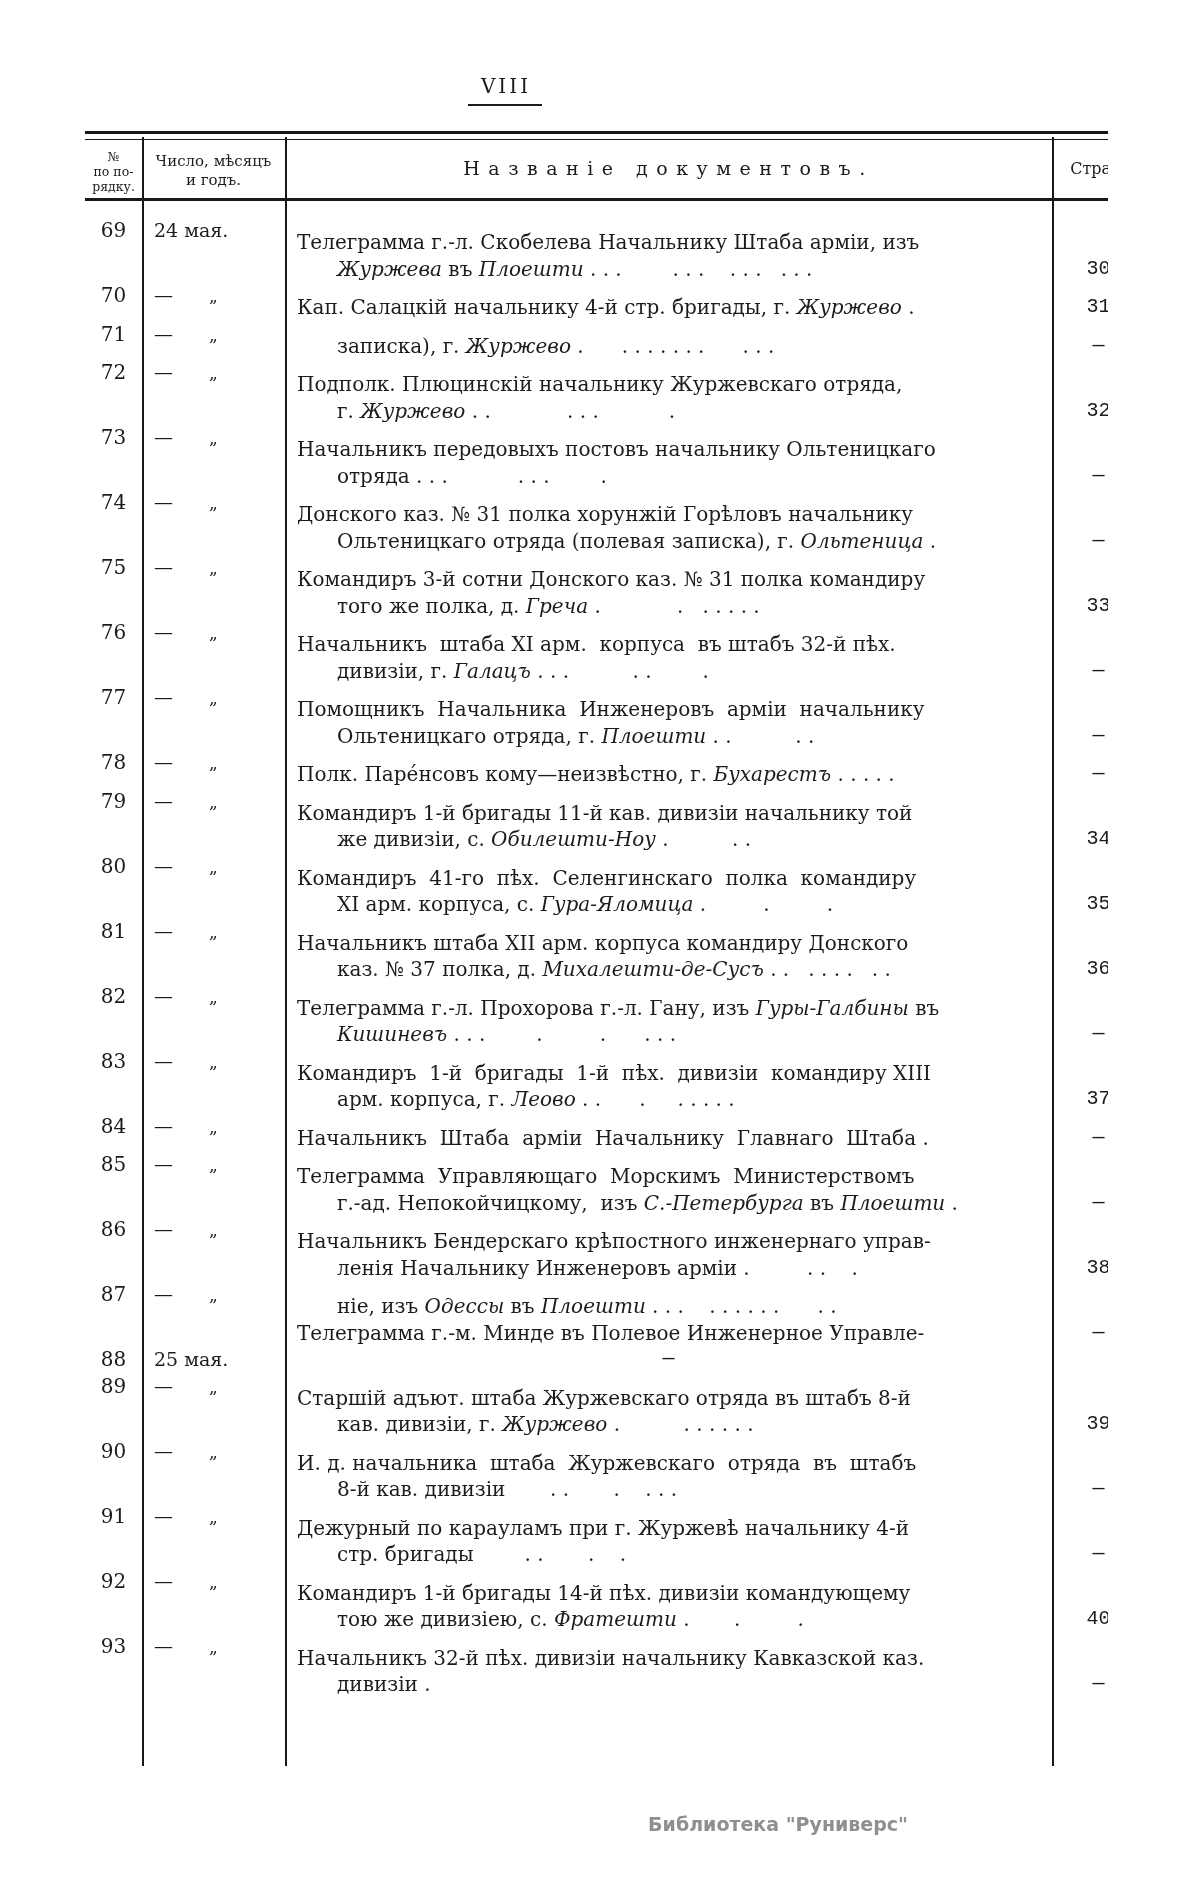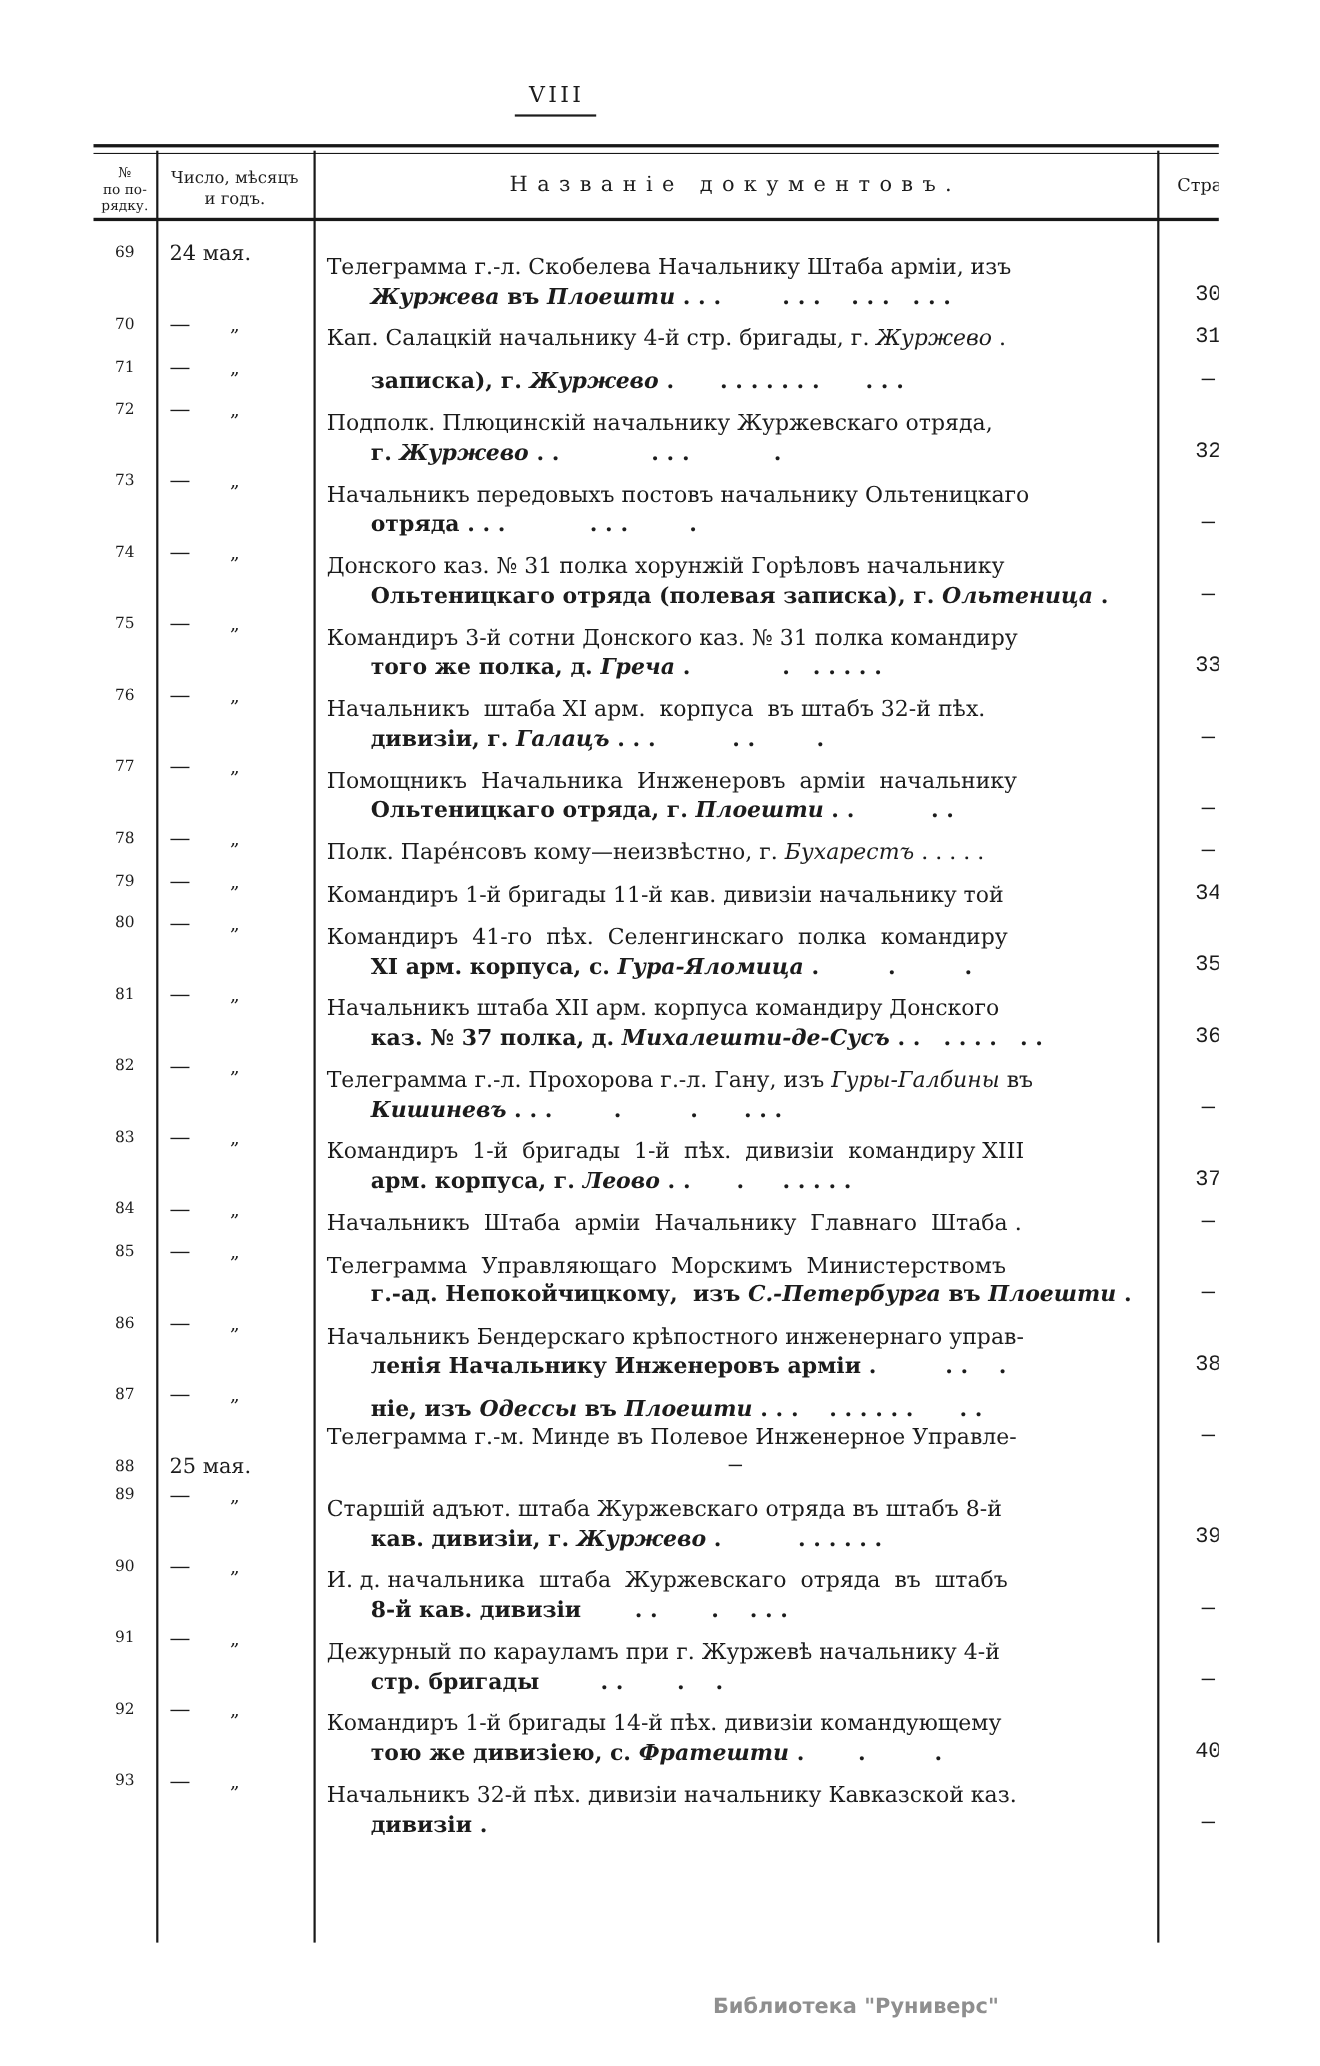--- a/index.html
+++ b/index.html
@@ -24,27 +24,27 @@
     display:grid; grid-template-columns:57px 143px 767px 93px;
     border-bottom:3px solid #181818; min-height:58px;
   }
   .th { text-align:center; }
   .th1 { font-size:12.5px; line-height:15px; padding-top:9px; }
   .th2 { font-size:15px; line-height:19px; padding-top:12px; }
   .th3 { font-size:19px; letter-spacing:8.5px; padding-top:17px; }
   .th4 { font-size:16px; padding-top:19px; }
   .tbody { padding-top:16px; }
   .row { display:grid; grid-template-columns:57px 143px 767px 93px; }
-  .c-num { text-align:center; font-size:14px; line-height:26.5px; }
+  .c-num { text-align:center; font-size:20px; line-height:26.5px; }
   .c-date { padding-left:12px; font-size:19px; line-height:26.5px; }
   .date-dash { display:inline-block; }
   .date-ditto { display:inline-block; margin-left:36px; font-size:17px; }
   .c-title { font-size:20px; line-height:26.5px; padding-left:12px; padding-right:2px;margin-top:12px; }
   .line { white-space:pre-wrap; }
-  .line.cont { padding-left:40px;font-weight:bold; }
+  .line.cont { padding-left:40px; }
   .c-page {
     font-size:20px; line-height:26.5px; display:flex;
     align-items:flex-end; justify-content:center;font-family:Liberation Mono, monospace;
   }
   .watermark {
     position:absolute; top:1813px; left:0; width:908px; text-align:right;
     font-family:"DejaVu Sans","Liberation Sans",sans-serif;
     font-weight:bold; font-size:19px; color:#8f8f8f;
   }
 </style>
@@ -163,20 +163,21 @@
           <div class="c-title">
             <div class="line">Полк. Паре́нсовъ кому—неизвѣстно, г. <i>Бухарестъ</i> . . . . .</div>
           </div>
           <div class="c-page">—</div>
         </div>
         <div class="row">
           <div class="c-num">79</div>
           <div class="c-date"><span class="date-dash">—</span><span class="date-ditto">„</span></div>
           <div class="c-title">
             <div class="line">Командиръ 1-й бригады 11-й кав. дивизіи начальнику той</div>
+            <div class="line cont">же дивизіи, с. <i>Обилешти-Ноу</i> .          . .</div>
           </div>
           <div class="c-page">34</div>
         </div>
         <div class="row">
           <div class="c-num">80</div>
           <div class="c-date"><span class="date-dash">—</span><span class="date-ditto">„</span></div>
           <div class="c-title">
             <div class="line">Командиръ  41-го  пѣх.  Селенгинскаго  полка  командиру</div>
             <div class="line cont">XI арм. корпуса, с. <i>Гура-Яломица</i> .         .         .</div>
           </div>

